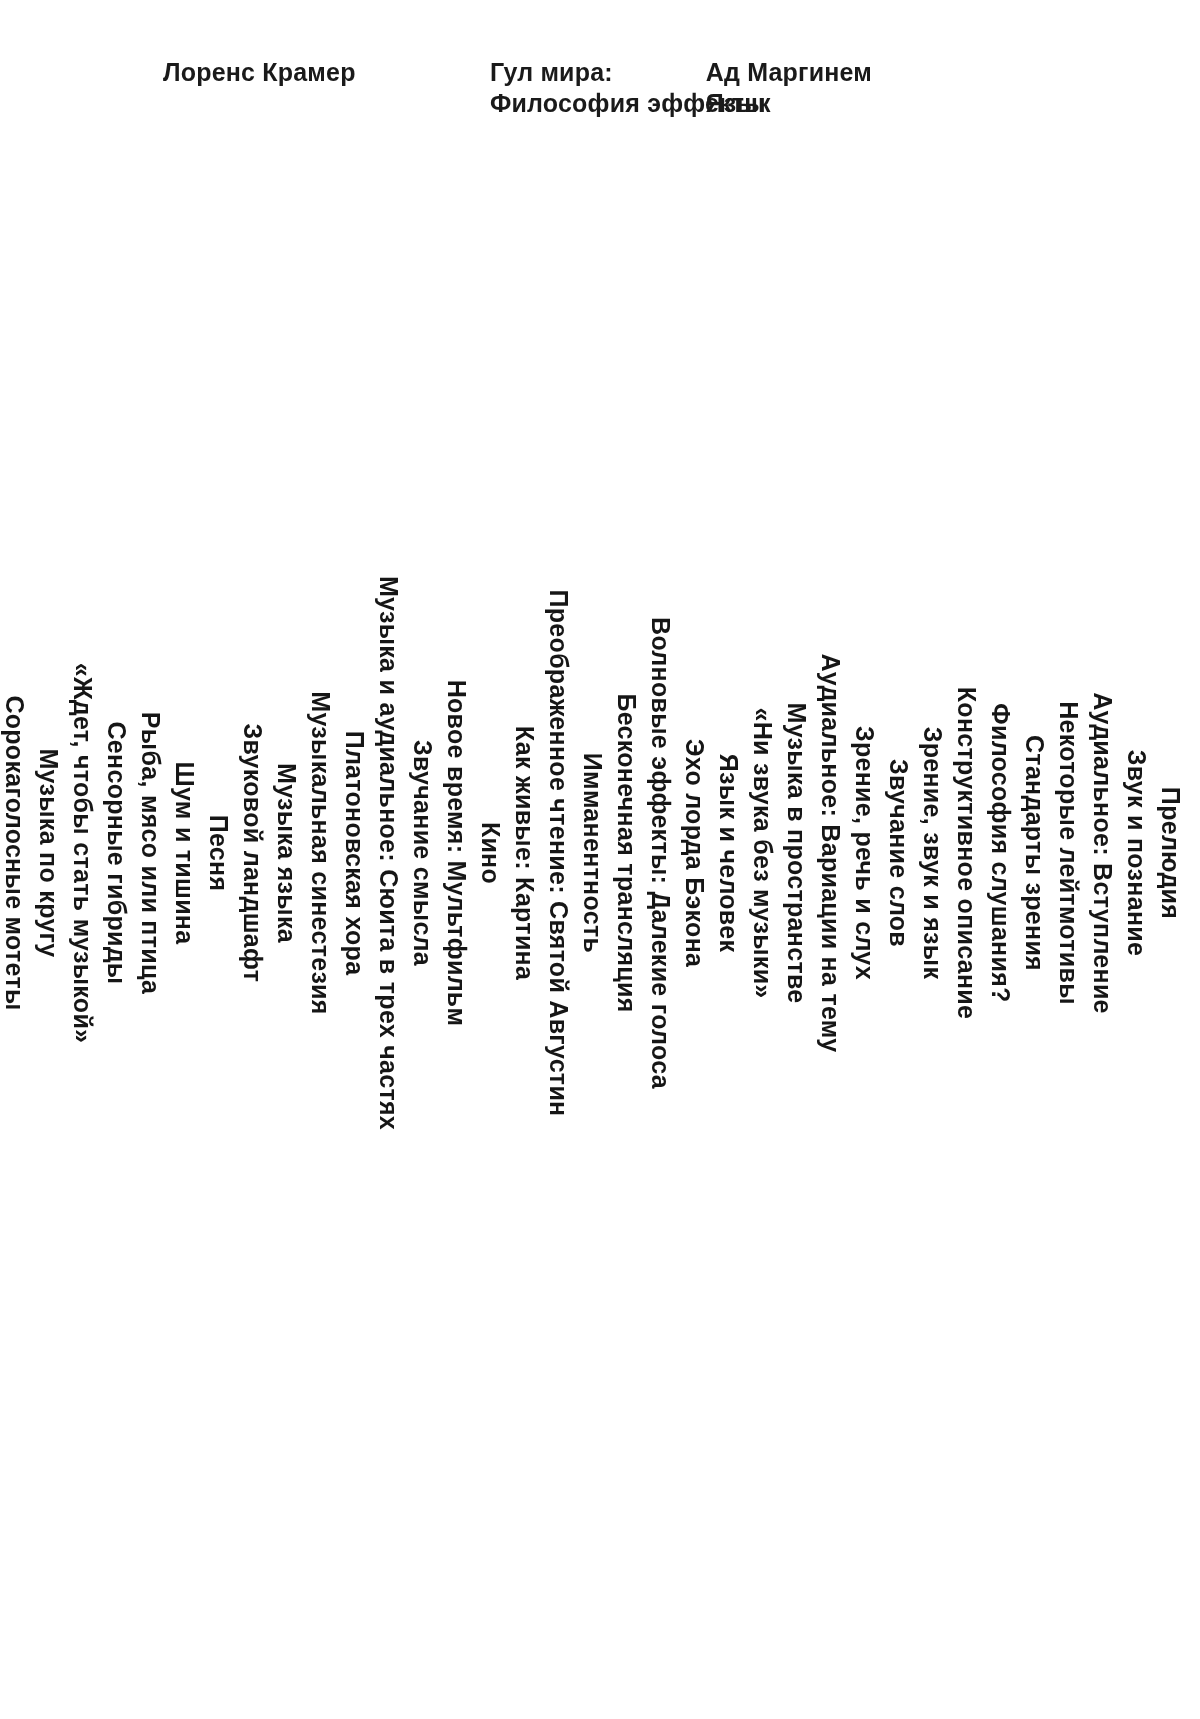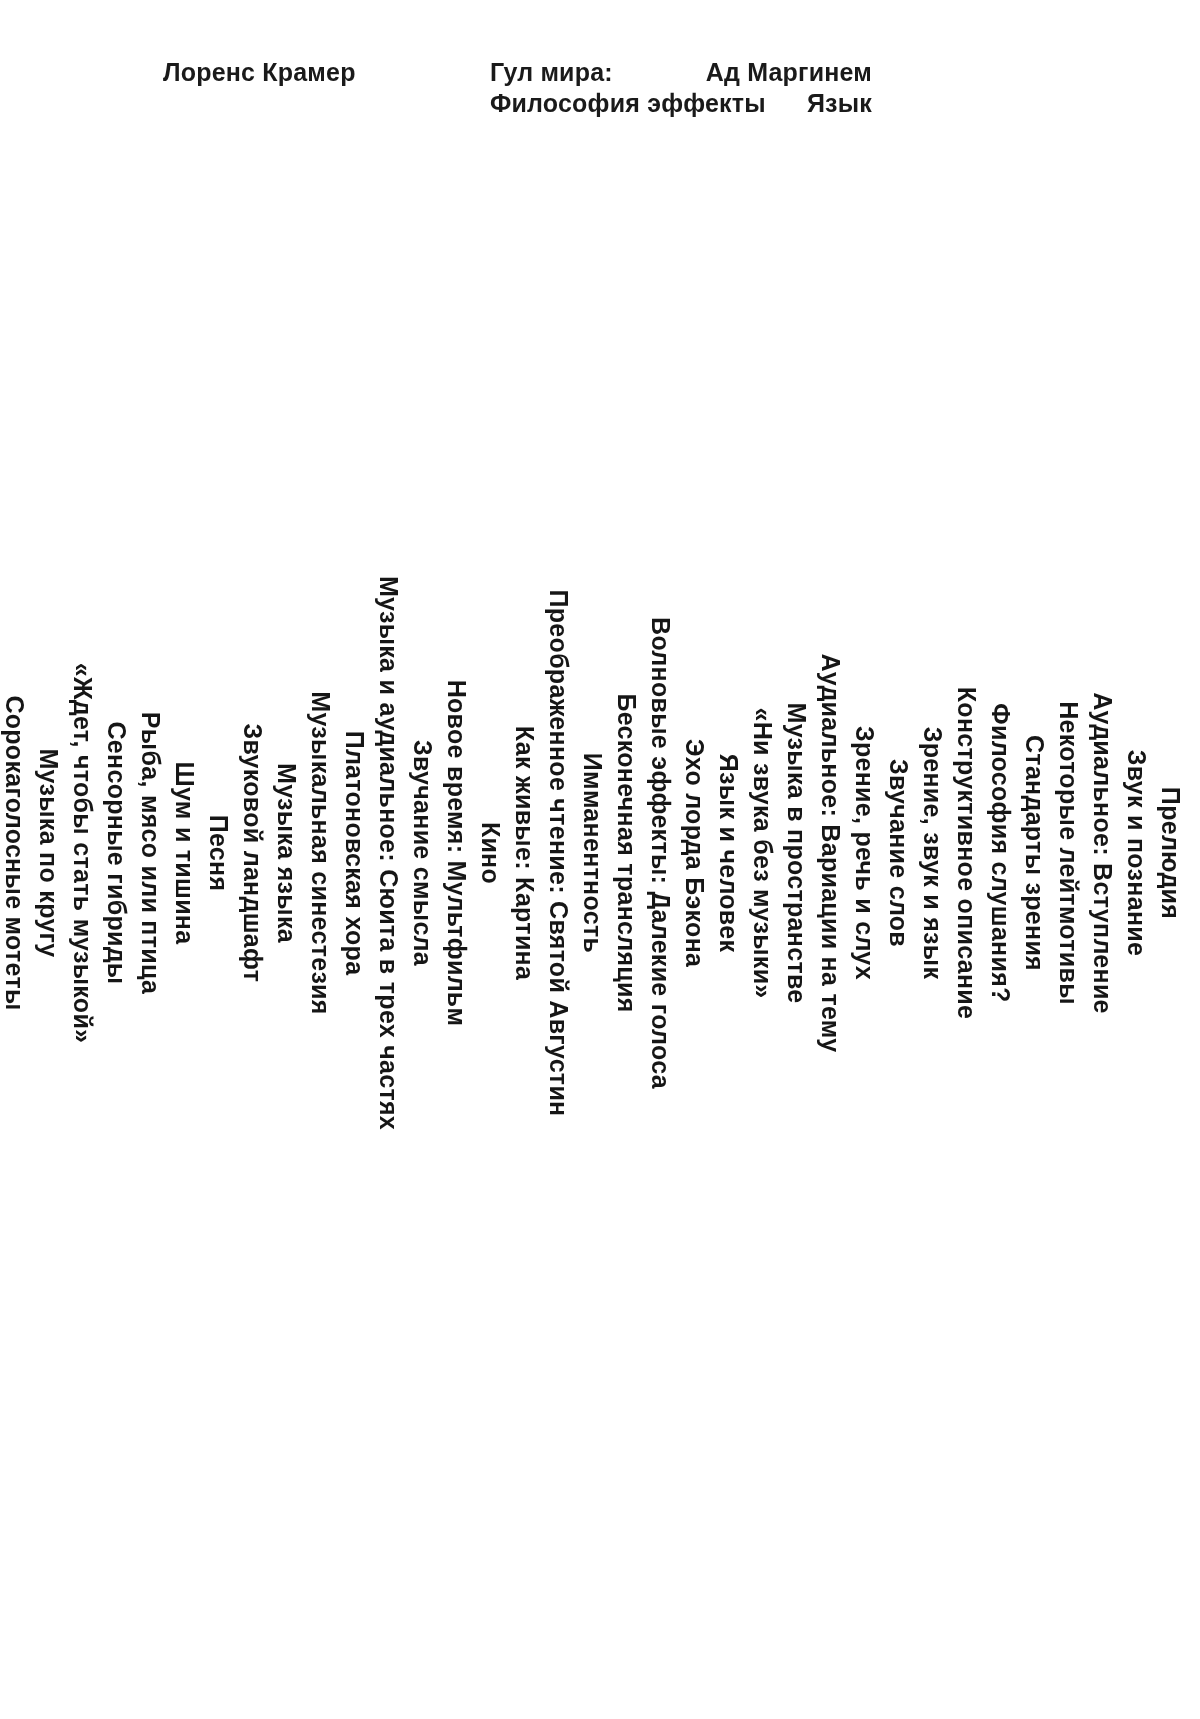--- a/index.html
+++ b/index.html
@@ -39,21 +39,20 @@
   .title-block {
     position: absolute;
     left: 490px;
     top: 0;
     white-space: nowrap;
   }
   .publisher-block {
     position: absolute;
     right: 96px;
     top: 0;
-    text-align: right;
     white-space: nowrap;
   }
   
   .toc-rotated {
     position: absolute;
     left: 233px;   
     top: 258px;    
     width: 720px;
     height: 1190px; 
     transform: rotate(90deg);

